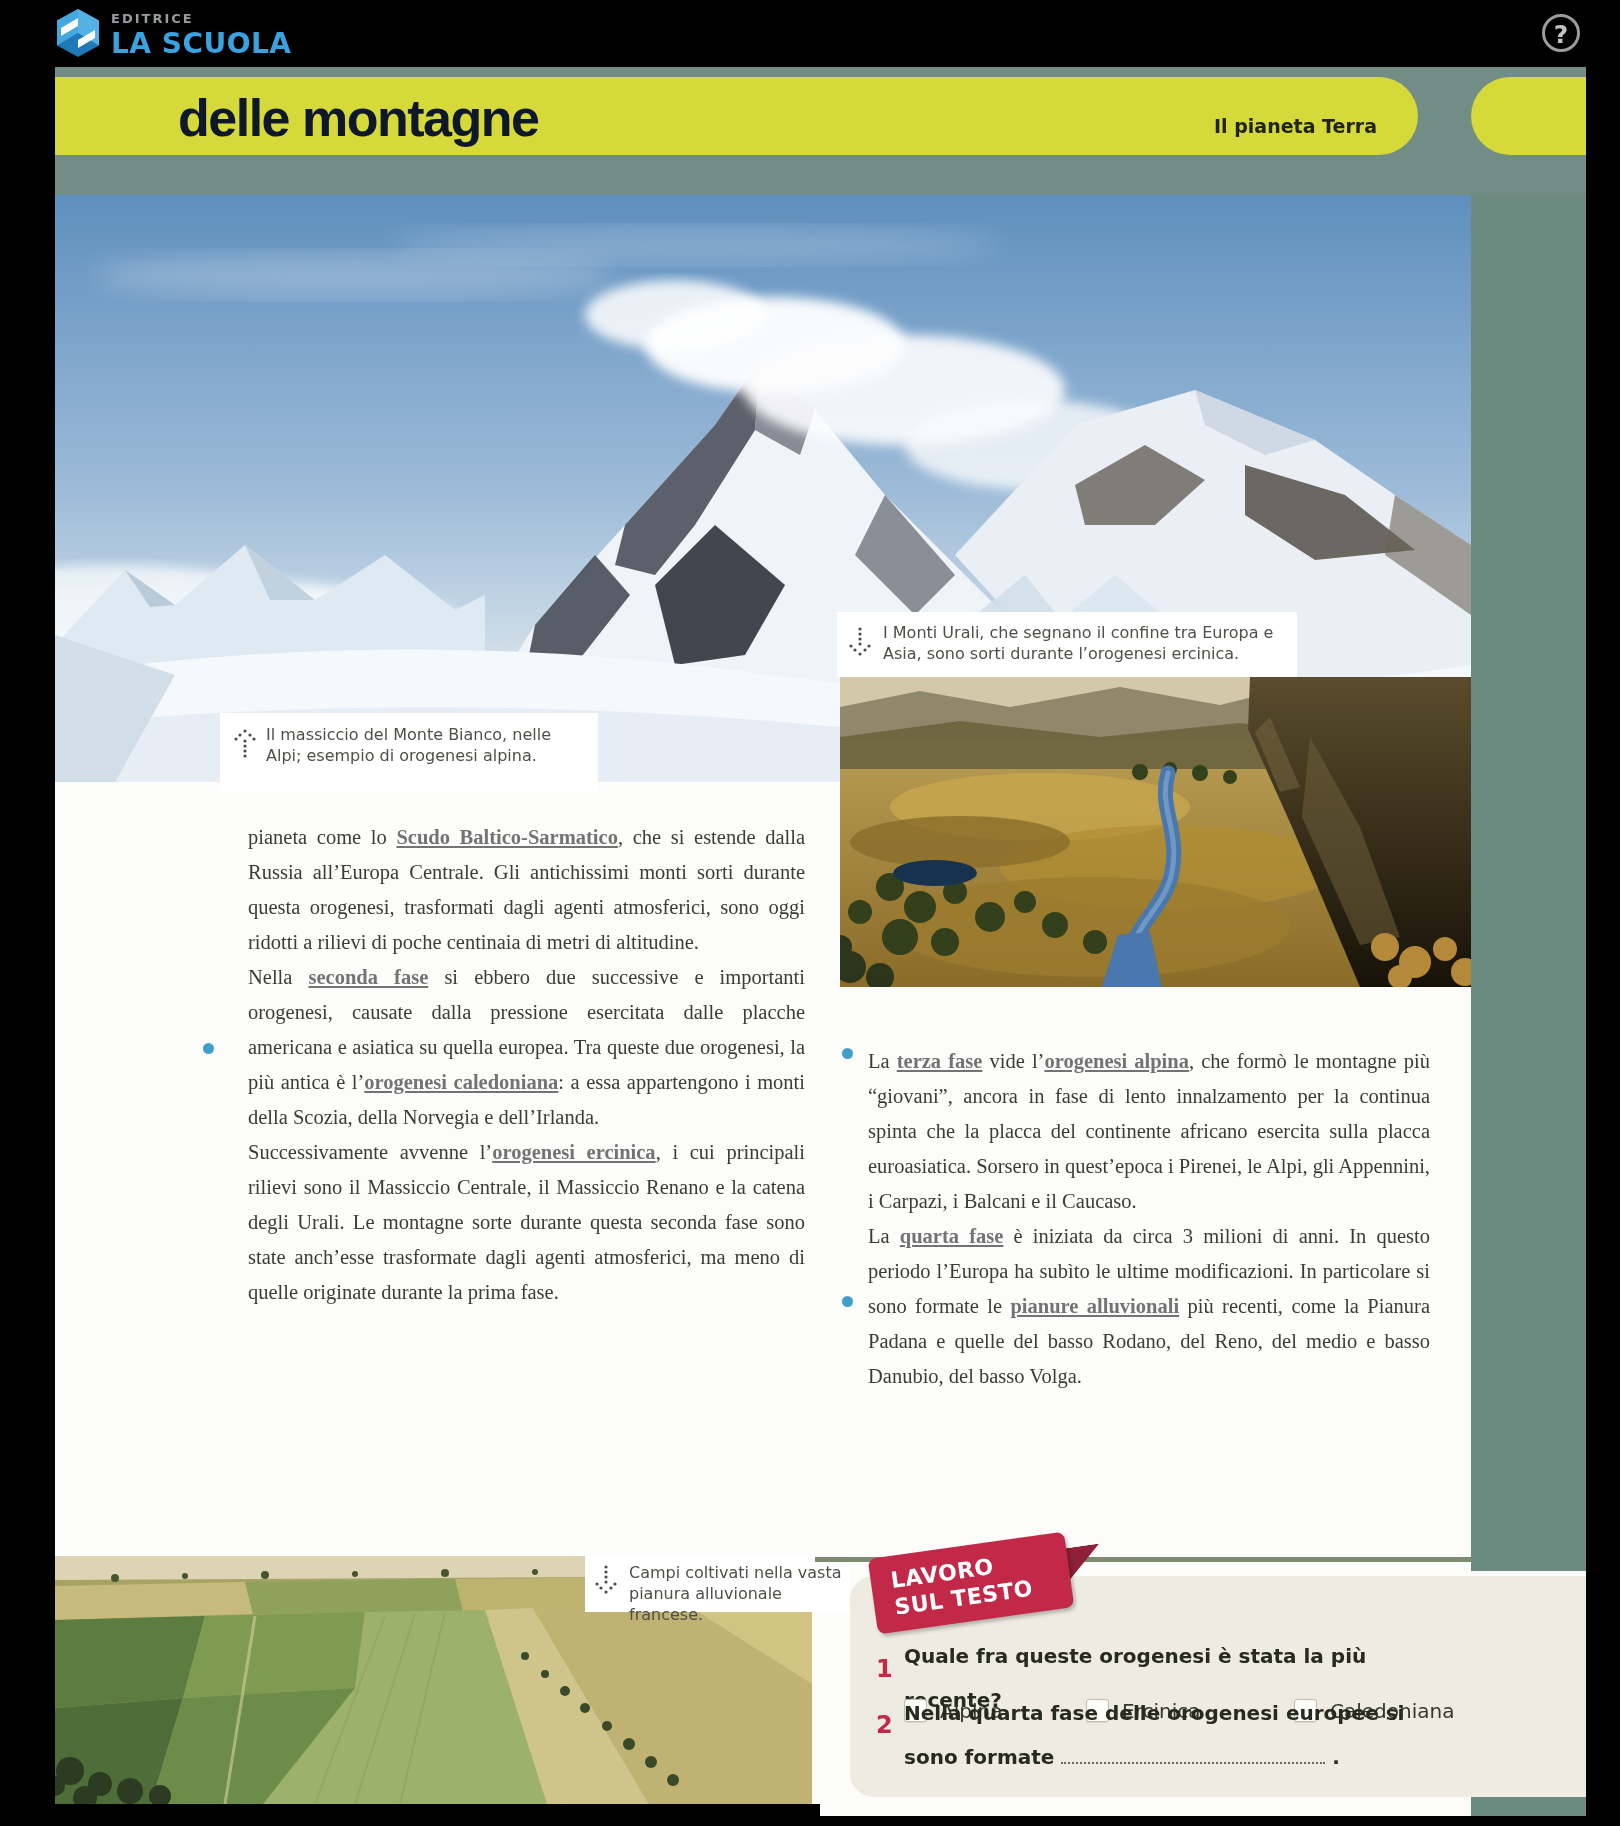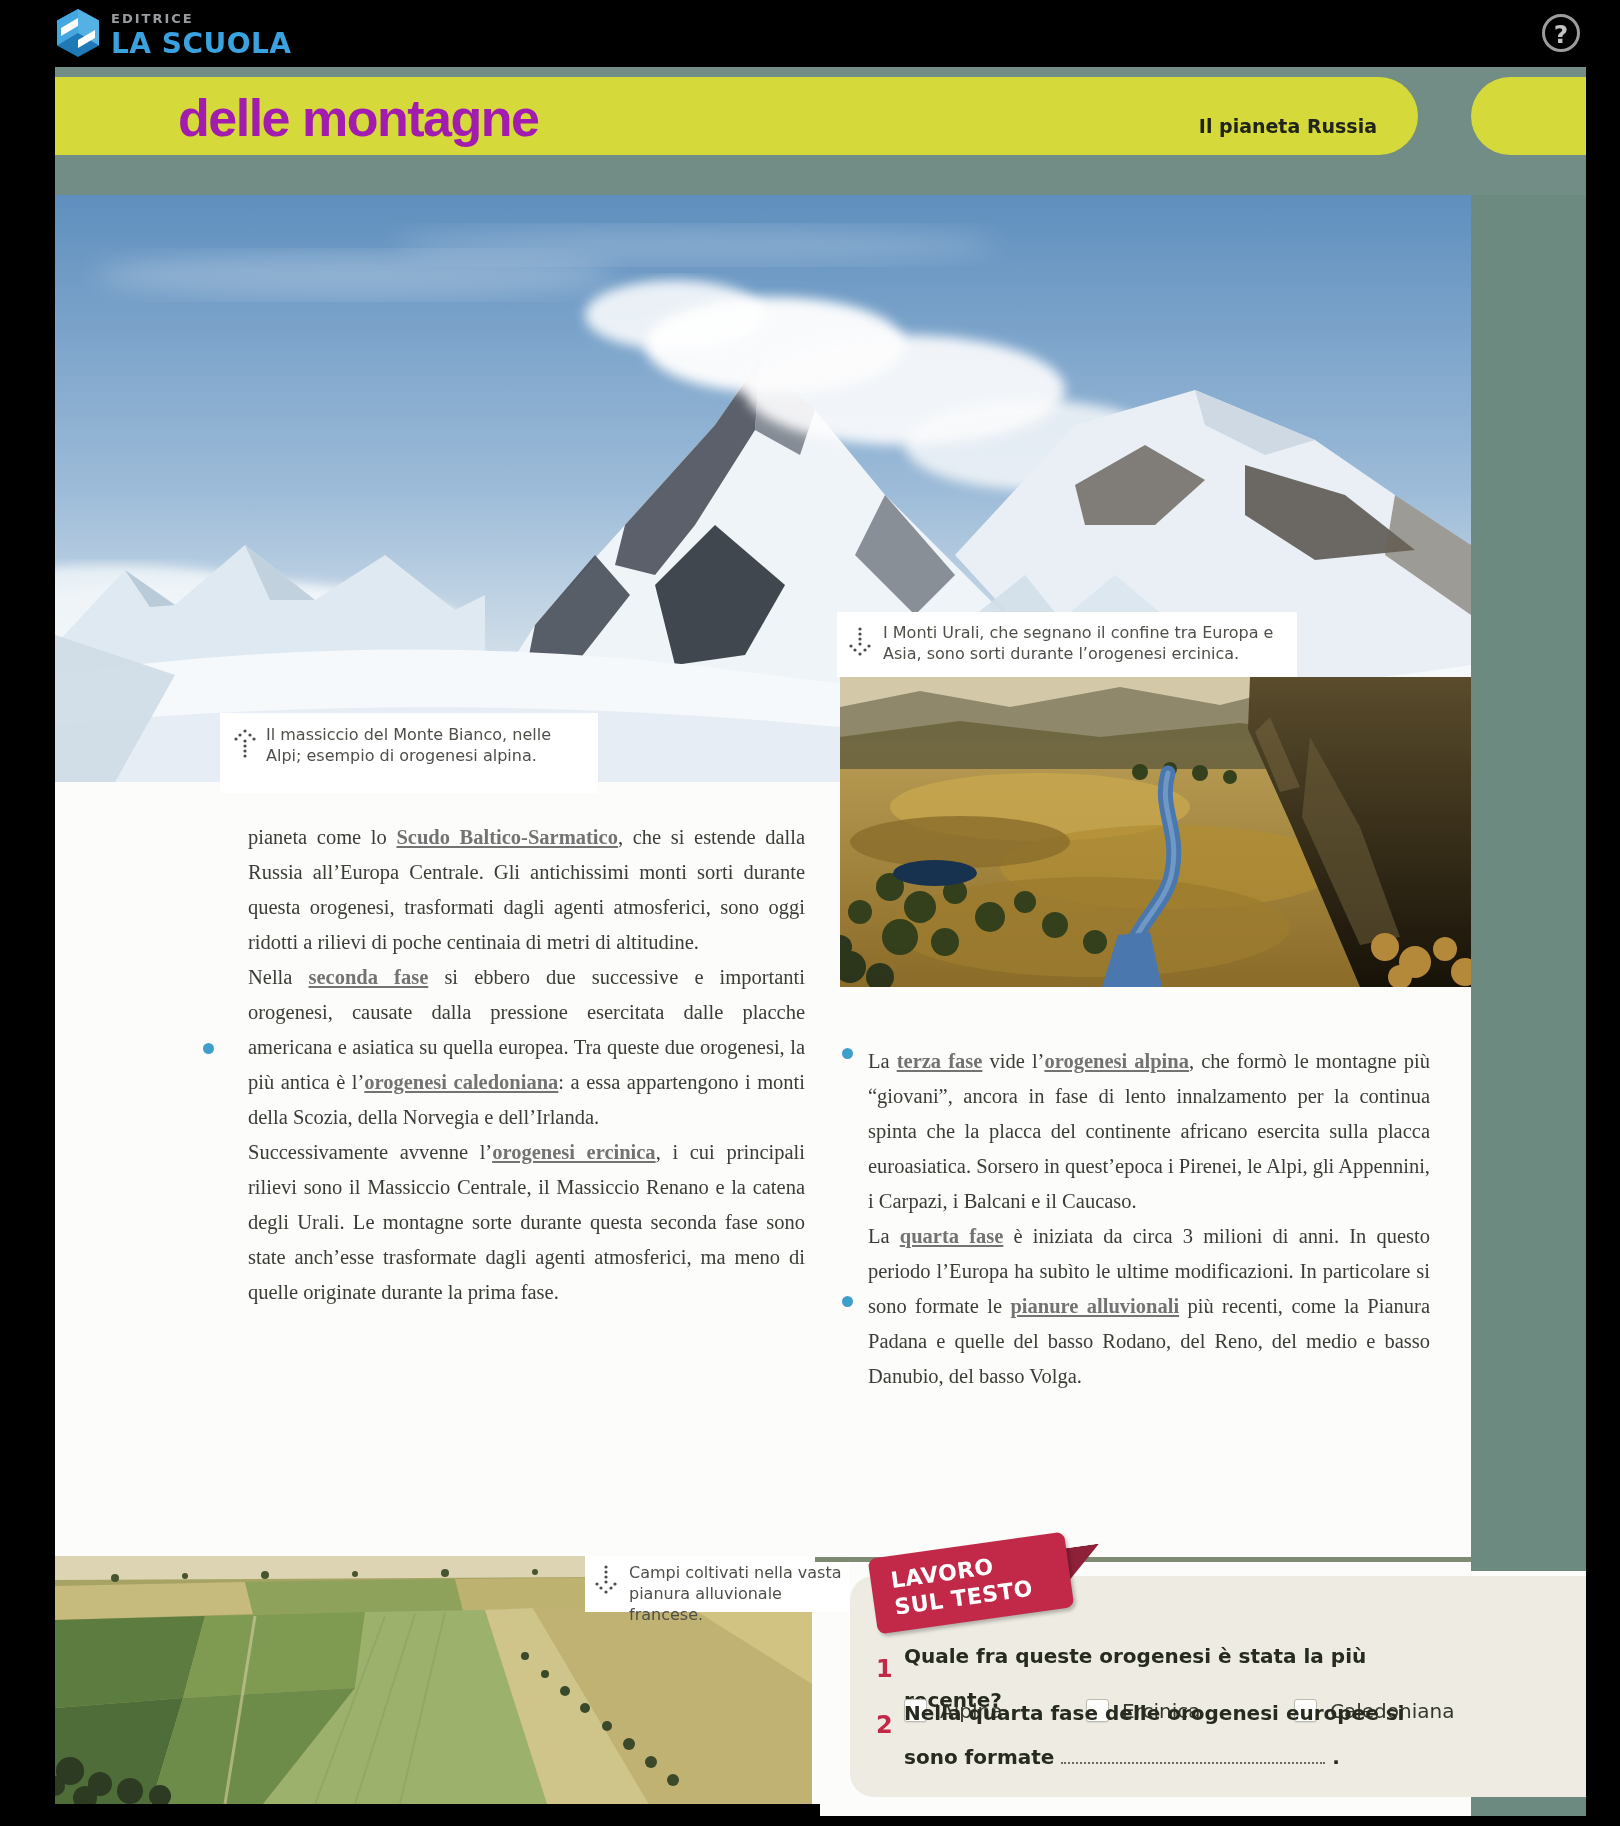--- a/index.html
+++ b/index.html
@@ -25,21 +25,21 @@
   .sage-top{position:absolute;left:0;top:0;width:1531px;height:128px;background:#718d85;}
   .sage-strip{position:absolute;left:1416px;top:128px;width:115px;height:1360px;background:#6c8a80;}
   .teal-cap-top{position:absolute;left:1416px;top:1488px;width:115px;height:16px;background:#6c8a80;}
   .teal-cap-bottom{position:absolute;left:1416px;top:1730px;width:115px;height:19px;background:#6c8a80;}
   .olive-line{position:absolute;left:760px;top:1490px;width:656px;height:5px;background:#7e8b72;}
   .under-black{position:absolute;left:0;top:1737px;width:765px;height:12px;background:#000;}
 
   .band{position:absolute;left:0;top:10px;width:1363px;height:78px;background:#d6d93a;
         border-radius:0 39px 39px 0;}
   .band-title{position:absolute;left:123px;top:11px;font-family:"Liberation Sans",sans-serif;
-        font-weight:bold;font-size:52px;letter-spacing:-1.5px;color:#a21caf;}
+        font-weight:bold;font-size:52px;letter-spacing:-1.5px;color:#0f172a;}
   .band-tab-label{position:absolute;left:1040px;top:38px;width:282px;text-align:right;
         font-size:19px;font-weight:bold;color:#20241a;}
   .band2{position:absolute;left:1416px;top:10px;width:115px;height:78px;background:#d6d93a;
         border-radius:39px 0 0 39px;}
 
   
   .photo{position:absolute;overflow:hidden;}
   #photo-main{left:0;top:128px;width:1416px;height:587px;}
   #photo-urali{left:785px;top:610px;width:631px;height:310px;}
   #photo-fields{left:0;top:1489px;width:757px;height:248px;}
@@ -101,21 +101,21 @@
     <div class="help-btn">?</div>
   </div>
 
   <div id="page">
 
     <div class="sage-top"></div>
     <div class="sage-strip"></div>
 
     <div class="band">
       <div class="band-title">delle montagne</div>
-      <div class="band-tab-label">Il pianeta Russia</div>
+      <div class="band-tab-label">Il pianeta Terra</div>
     </div>
     <div class="band2"></div>
 
     <div class="photo" id="photo-main">
       <svg width="1416" height="587" viewBox="0 0 1416 587">
         <defs>
           <linearGradient id="sky" x1="0" y1="0" x2="0" y2="1">
             <stop offset="0" stop-color="#5f8fbe"></stop>
               <stop offset="0.5" stop-color="#9cbbd8"></stop>
             <stop offset="0.8" stop-color="#d4e0ea"></stop>

